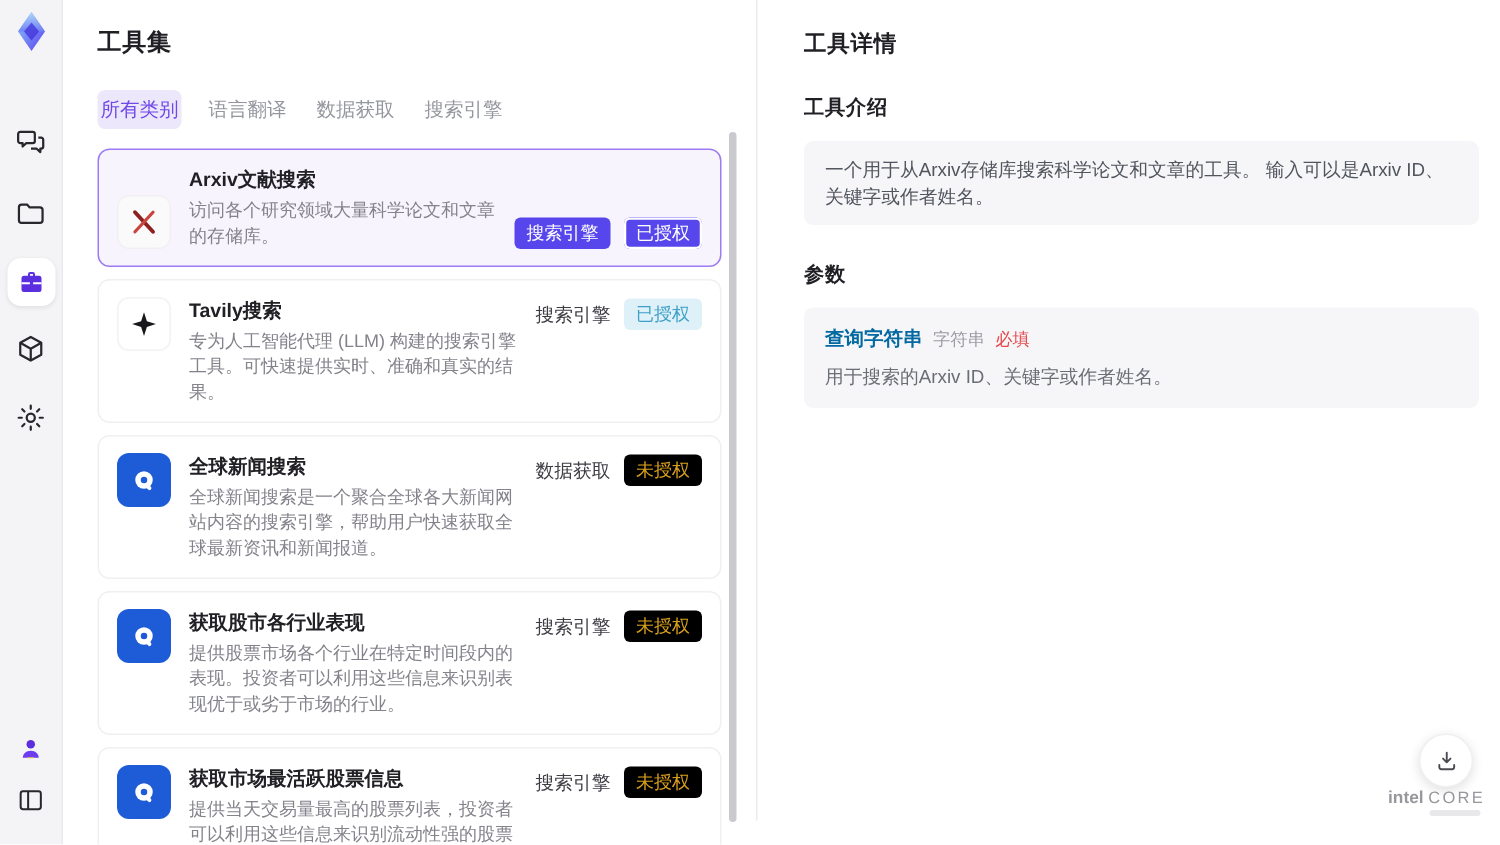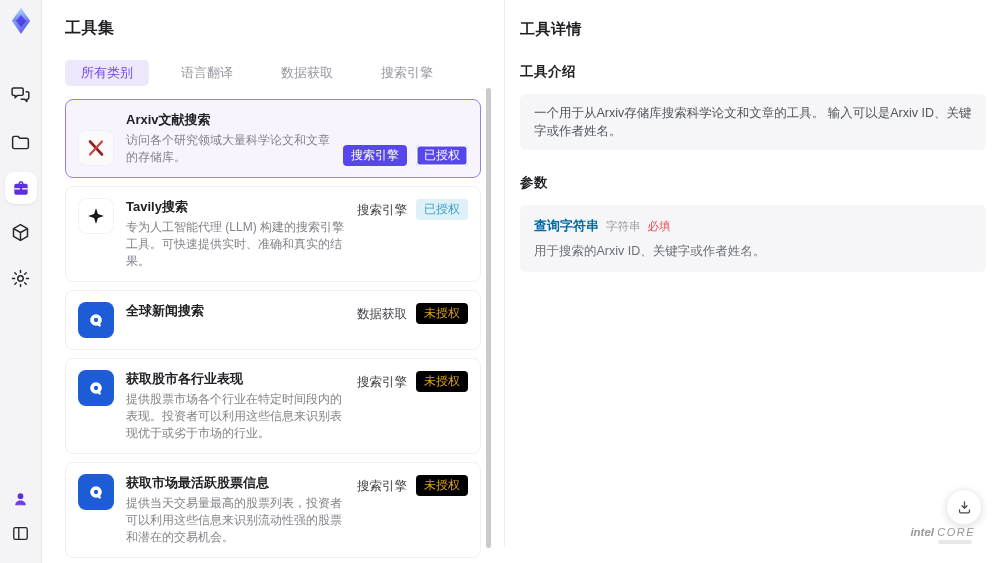--- a/index.html
+++ b/index.html
@@ -21,21 +21,21 @@
   .rail-cube { top:218px; }
   .rail-gear { top:264px; }
   .rail-avatar { bottom:50px; }
   .rail-collapse { bottom:16px; }
 
   
   .list-panel { position:absolute; left:42px; top:0; bottom:16px; width:463px;
     background:#fff; border-right:1px solid #ececee; padding:18px 0 0 23px; }
   .list-title { font-size:16px; font-weight:bold; letter-spacing:.5px; }
   .tabs { display:flex; gap:16px; margin-top:21px; align-items:center; }
-  .tab { font-size:13px; color:#94979e; padding:4px 16px; border-radius:5px; cursor:pointer; white-space:nowrap; }
+  .tab { font-size:13px; color:#94979e; padding:4px 2px; border-radius:5px; cursor:pointer; white-space:nowrap; }
   .tab.active { background:#ede7fb; color:#7048e8; }
 
   .cards { margin-top:13px; width:416px; }
   .card { display:flex; background:#fff; border:1px solid #f0f0f2;
     border-radius:8px; padding:11px 12px; margin-bottom:8px; cursor:pointer; }
   .card--selected { background:#f8f4fe; border:1px solid #9d7bf2;align-items:flex-end; }
   .tool-icon { flex:0 0 36px; width:36px; height:36px; border-radius:8px;
     display:flex; align-items:center; justify-content:center; margin-right:12px; }
   .tool-icon--light { background:#fafafb; border:1px solid #f0f0f2; }
   .tool-icon--white { background:#fff; border:1px solid #f2f2f4; }
@@ -51,39 +51,39 @@
   .cat-text { font-size:12.5px; color:#3d3d44; padding-top:3px; }
   .badge { font-size:12px; border-radius:4px; padding:3px 8px; line-height:15px; }
   .badge--auth { background:#def1f9; color:#3fa0c7; }
   .badge--unauth { background:#000000; color:#d9a01c; }
 
   .scrollbar { position:absolute; left:486px; top:88px; width:5px; height:460px;
     background:#c9c9ce; border-radius:3px; cursor:pointer; }
 
   
   .detail-panel { position:absolute; left:506px; right:0; top:0; bottom:0;
-    background:#fff; padding:20px 14px 0 14px; }
+    background:#fff; padding:20px 14px 0 30px; }
   .detail-title { font-size:15px; font-weight:bold; letter-spacing:.5px; }
   .section-heading { font-size:13.5px; font-weight:bold; margin-top:24px; letter-spacing:.5px; }
   .info-box { margin-top:13px; background:#f6f6f8; border-radius:6px;
     padding:10px 14px; font-size:12.5px; color:#51555e; line-height:18px; }
   .param-box { margin-top:13px; background:#f6f6f8; border-radius:6px; padding:12px 14px; }
   .param-head { display:flex; align-items:baseline; gap:7px; }
   .param-name { font-size:13px; font-weight:bold; color:#0369a1; }
   .param-type { font-size:11.5px; color:#9a9aa2; }
   .param-required { font-size:11.5px; color:#e5484d; }
   .param-desc { font-size:12.5px; color:#6b6e76; margin-top:8px; line-height:17px; }
 
   
   .fab { position:absolute; left:946px; top:489px; width:36px; height:36px;
     border-radius:50%; background:#fff; border:1px solid #f0f0f1;
     box-shadow:0 2px 8px rgba(0,0,0,.13); display:flex; align-items:center;
     justify-content:center; cursor:pointer; }
-  .brand { position:absolute; right:25px; top:526px; color:#97979c; font-size:11.5px;
-    text-shadow:1px 1px 0 rgba(255,255,255,.9); white-space:nowrap;font-style:italic; }
+  .brand { position:absolute; right:10px; top:526px; color:#97979c; font-size:11.5px;
+    text-shadow:1px 1px 0 rgba(255,255,255,.9); white-space:nowrap; }
   .brand b { font-weight:bold; letter-spacing:0; }
   .brand span { font-weight:400; letter-spacing:1.5px; font-size:11px; }
   .brand-sub { display:block; height:4px; margin-top:2px; margin-left:28px;
     width:34px; background:#e8e8ea; border-radius:2px; }
 
   svg { display:block; }
 </style>
 </head>
 <body>
 
@@ -205,20 +205,21 @@
     <div class="card">
       <div class="tool-icon tool-icon--blue">
         <svg width="20" height="20" viewBox="0 0 24 24">
           <circle cx="12" cy="12" r="7" fill="#fff"></circle>
           <circle cx="12" cy="12" r="2.6" fill="#1d5cd6"></circle>
           <rect x="15" y="15" width="5" height="3" rx="1.5" transform="rotate(45 15 15)" fill="#fff"></rect>
         </svg>
       </div>
       <div class="card-body">
         <div class="tool-name">全球新闻搜索</div>
+        <div class="tool-desc">全球新闻搜索是一个聚合全球各大新闻网站内容的搜索引擎，帮助用户快速获取全球最新资讯和新闻报道。</div>
       </div>
       <div class="card-meta">
         <span class="cat-text">数据获取</span>
         <span class="badge badge--unauth">未授权</span>
       </div>
     </div>
 
     <div class="card">
       <div class="tool-icon tool-icon--blue">
         <svg width="20" height="20" viewBox="0 0 24 24">

